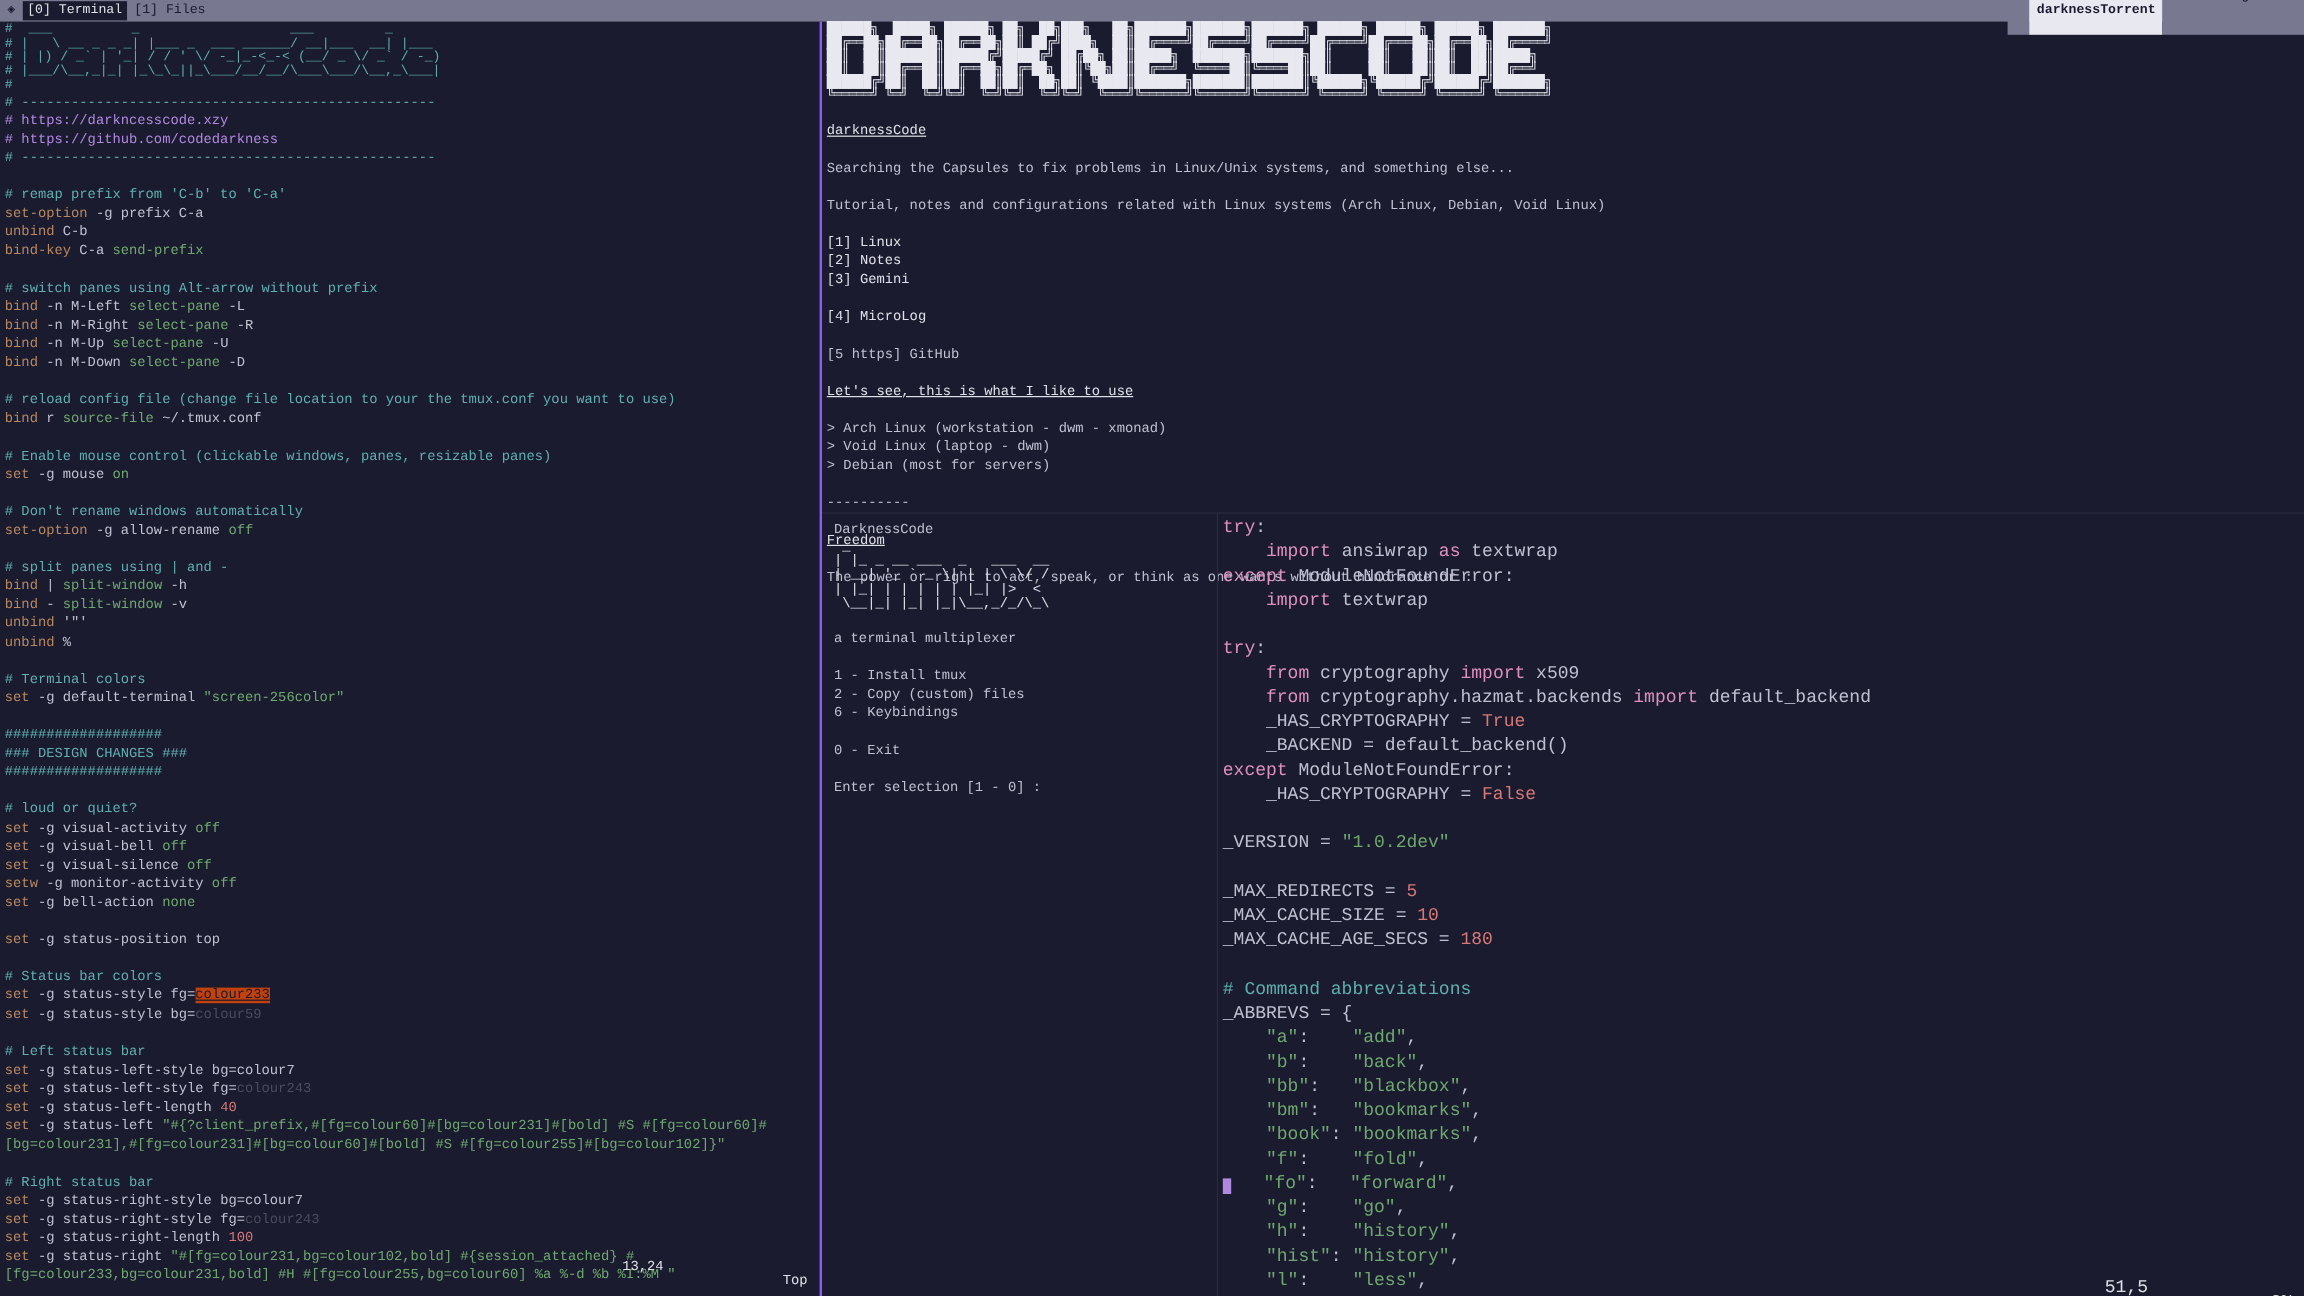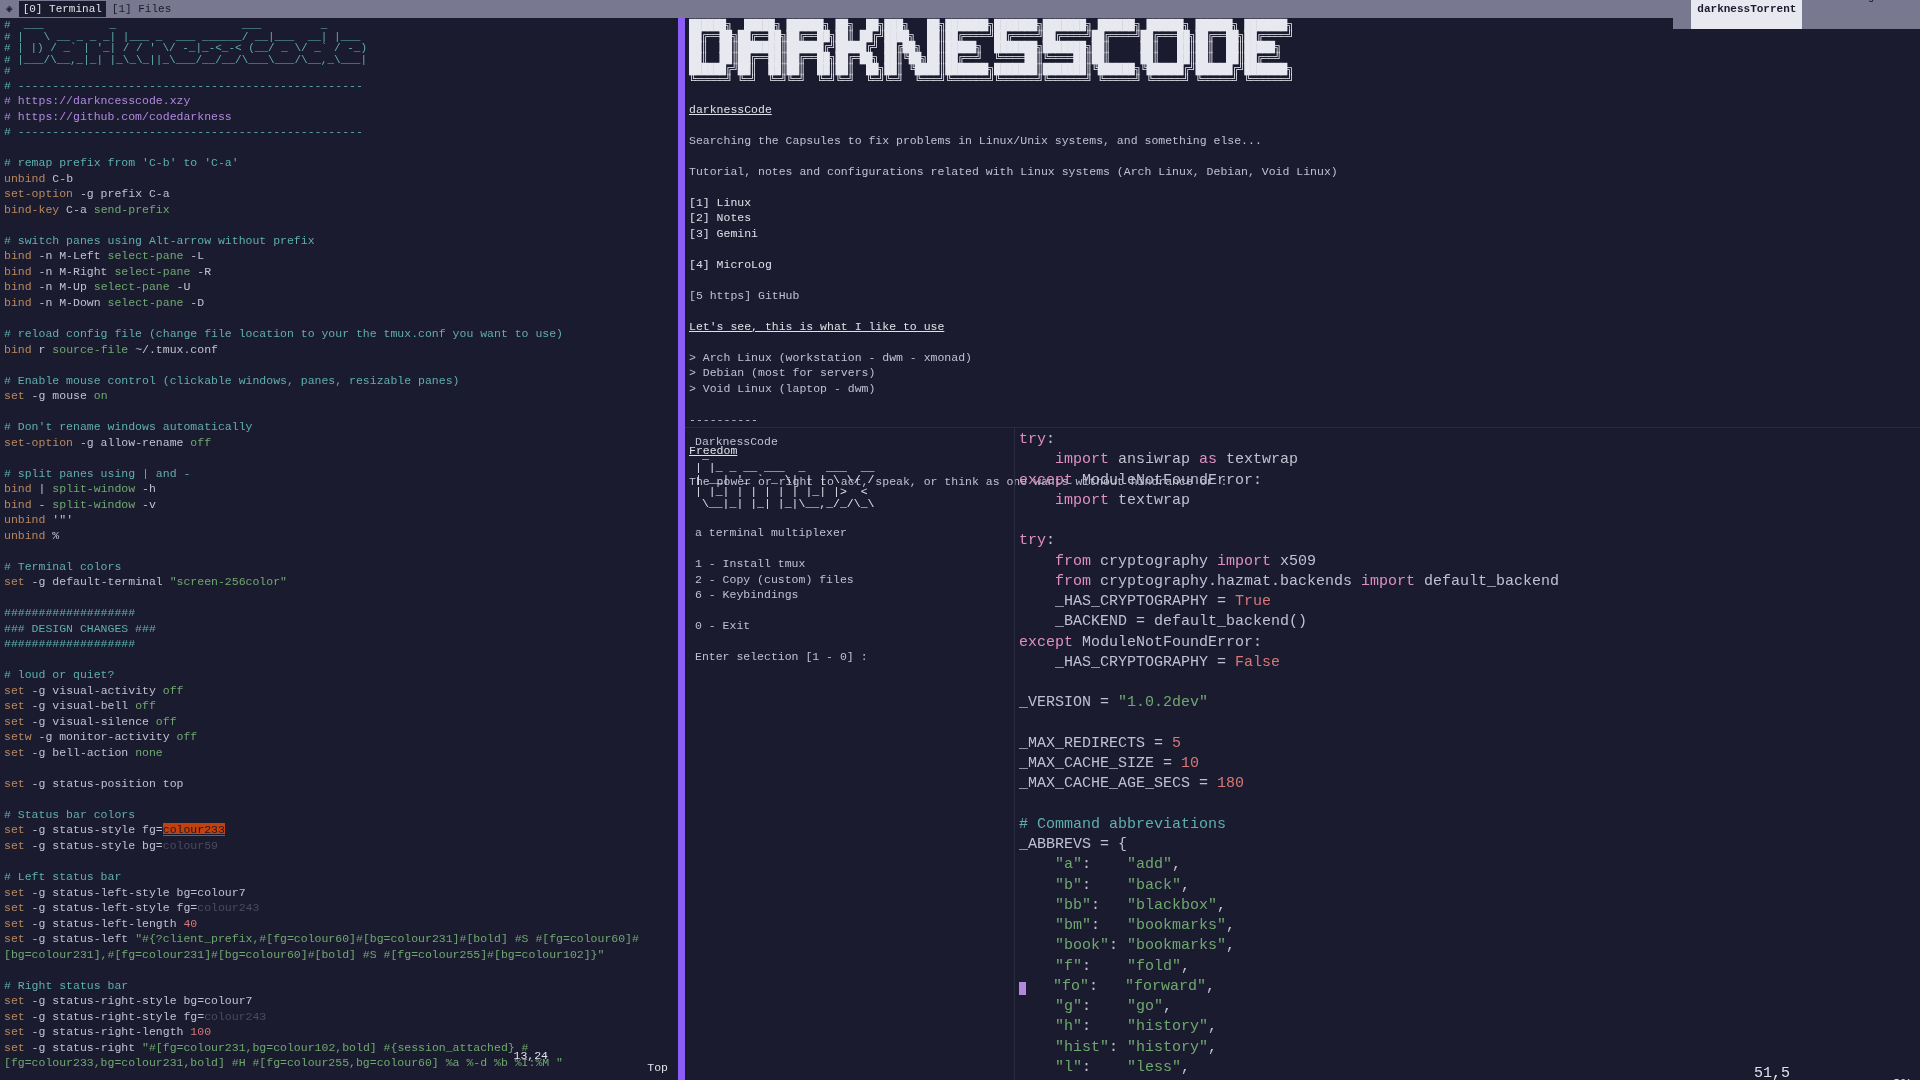--- a/index.html
+++ b/index.html
@@ -32,21 +32,21 @@
 .status-date { background: #787890; color: #1a1b2e; padding: 1px 6px; }
 
 
 .main {
   display: flex;
   height: calc(100% - 18px);
 }
 .pane-left {
   width: 685px;
   padding: 2px 4px;
-  border-right: 7px solid #8b5cf6;
+  border-right: 2px solid #8b5cf6;
   font-size: 11.5px;
   position: relative;
 }
 .pane-right {
   flex: 1;
   display: flex;
   flex-direction: column;
 }
 .pane-top-right {
   padding: 2px 4px;
@@ -111,22 +111,22 @@
 # |   \ __ _ _ _| |___ _  ___ ______/ __|___  __| |___
 # | |) / _` | '_| / / ' \/ -_|_-&lt;_-&lt; (__/ _ \/ _` / -_)
 # |___/\__,_|_| |_\_\_||_\___/__/__/\___\___/\__,_\___|
 #</pre>
 <div class="c-cyan"># --------------------------------------------------</div>
 <div class="c-purple"># https://darkncesscode.xzy</div>
 <div class="c-purple"># https://github.com/codedarkness</div>
 <div class="c-cyan"># --------------------------------------------------</div>
 <br>
 <div class="c-cyan"># remap prefix from 'C-b' to 'C-a'</div>
+<div><span class="c-brown">set-option</span><span> -g prefix C-a</span></div>
 <div><span class="c-brown">unbind</span><span> C-b</span></div>
-<div><span class="c-brown">set-option</span><span> -g prefix C-a</span></div>
 <div><span class="c-brown">bind-key</span><span> C-a </span><span class="c-green">send-prefix</span></div>
 <br>
 <div class="c-cyan"># switch panes using Alt-arrow without prefix</div>
 <div><span class="c-brown">bind</span><span> -n M-Left </span><span class="c-green">select-pane</span><span> -L</span></div>
 <div><span class="c-brown">bind</span><span> -n M-Right </span><span class="c-green">select-pane</span><span> -R</span></div>
 <div><span class="c-brown">bind</span><span> -n M-Up </span><span class="c-green">select-pane</span><span> -U</span></div>
 <div><span class="c-brown">bind</span><span> -n M-Down </span><span class="c-green">select-pane</span><span> -D</span></div>
 <br>
 <div class="c-cyan"># reload config file (change file location to your the tmux.conf you want to use)</div>
 <div><span class="c-brown">bind</span><span> r </span><span class="c-green">source-file</span><span> ~/.tmux.conf</span></div>
@@ -198,22 +198,22 @@
 <div class="c-white">[2] Notes</div>
 <div class="c-white">[3] Gemini</div>
 <br>
 <div class="c-white">[4] MicroLog</div>
 <br>
 <div>[5 https] GitHub</div>
 <br>
 <div class="c-white ul">Let's see, this is what I like to use</div>
 <br>
 <div>&gt; Arch Linux (workstation - dwm - xmonad)</div>
+<div>&gt; Void Linux (laptop - dwm)</div>
 <div>&gt; Debian (most for servers)</div>
-<div>&gt; Void Linux (laptop - dwm)</div>
 <br>
 <div>----------</div>
 <br>
 <div class="c-white ul">Freedom</div>
 <br>
 <div>The power or right to act, speak, or think as one wants without hindrance or :</div>
     </div>
 
     <div class="pane-bottom-row">
 

